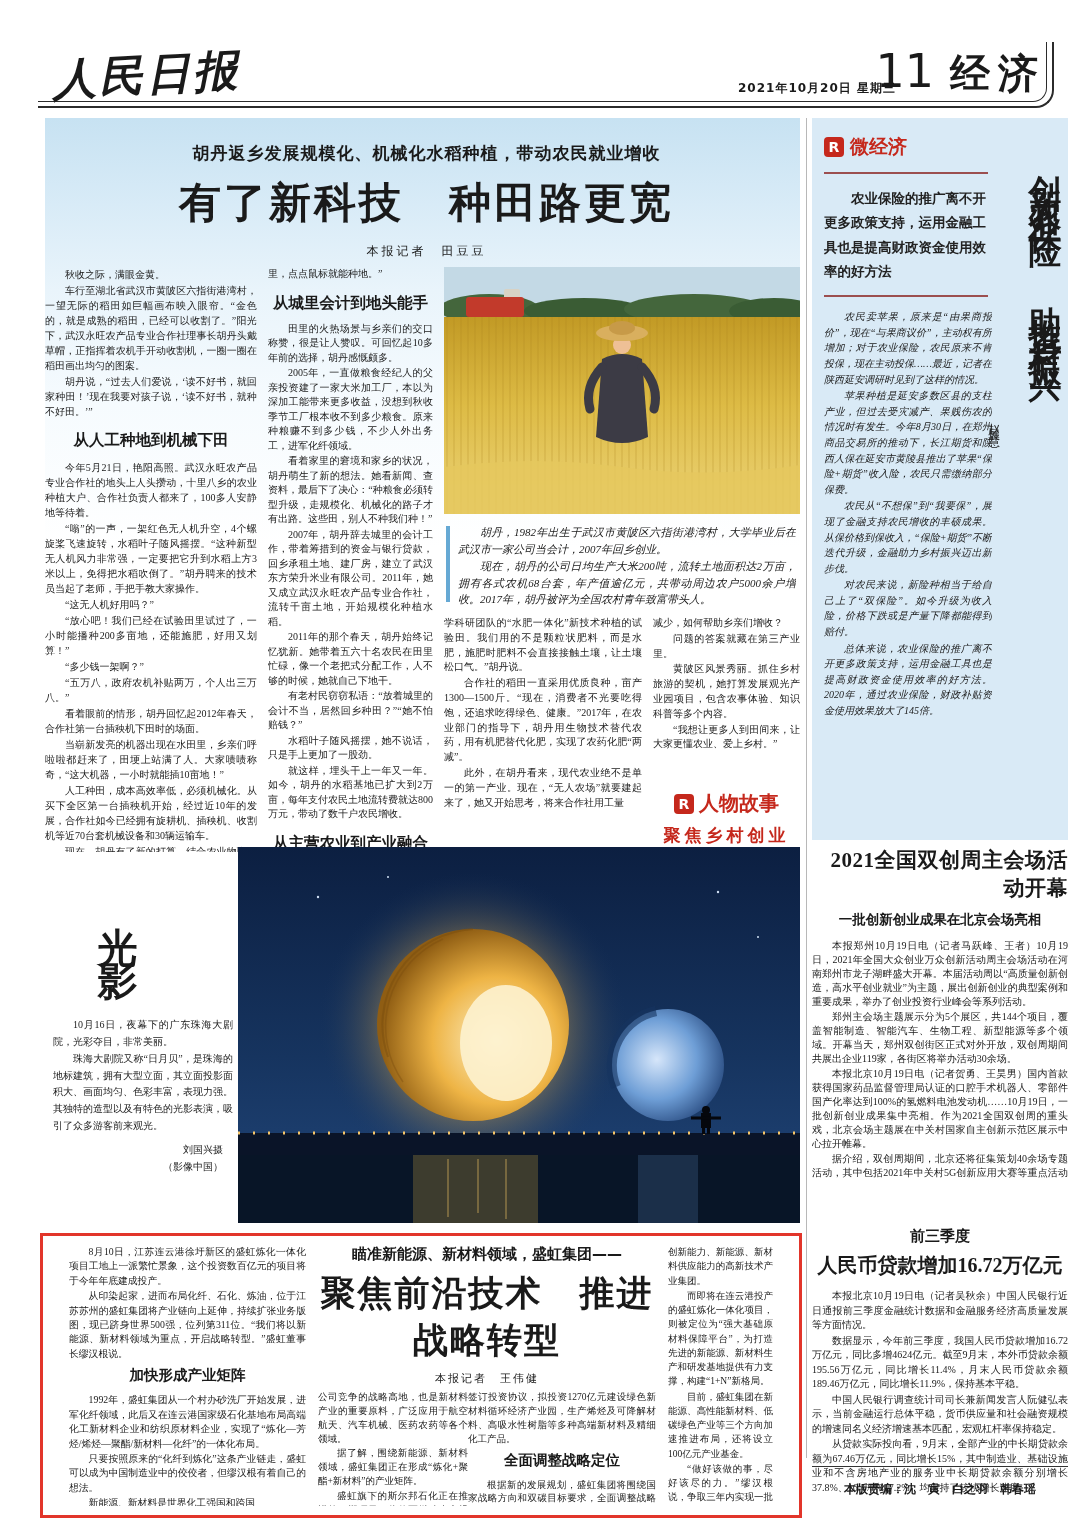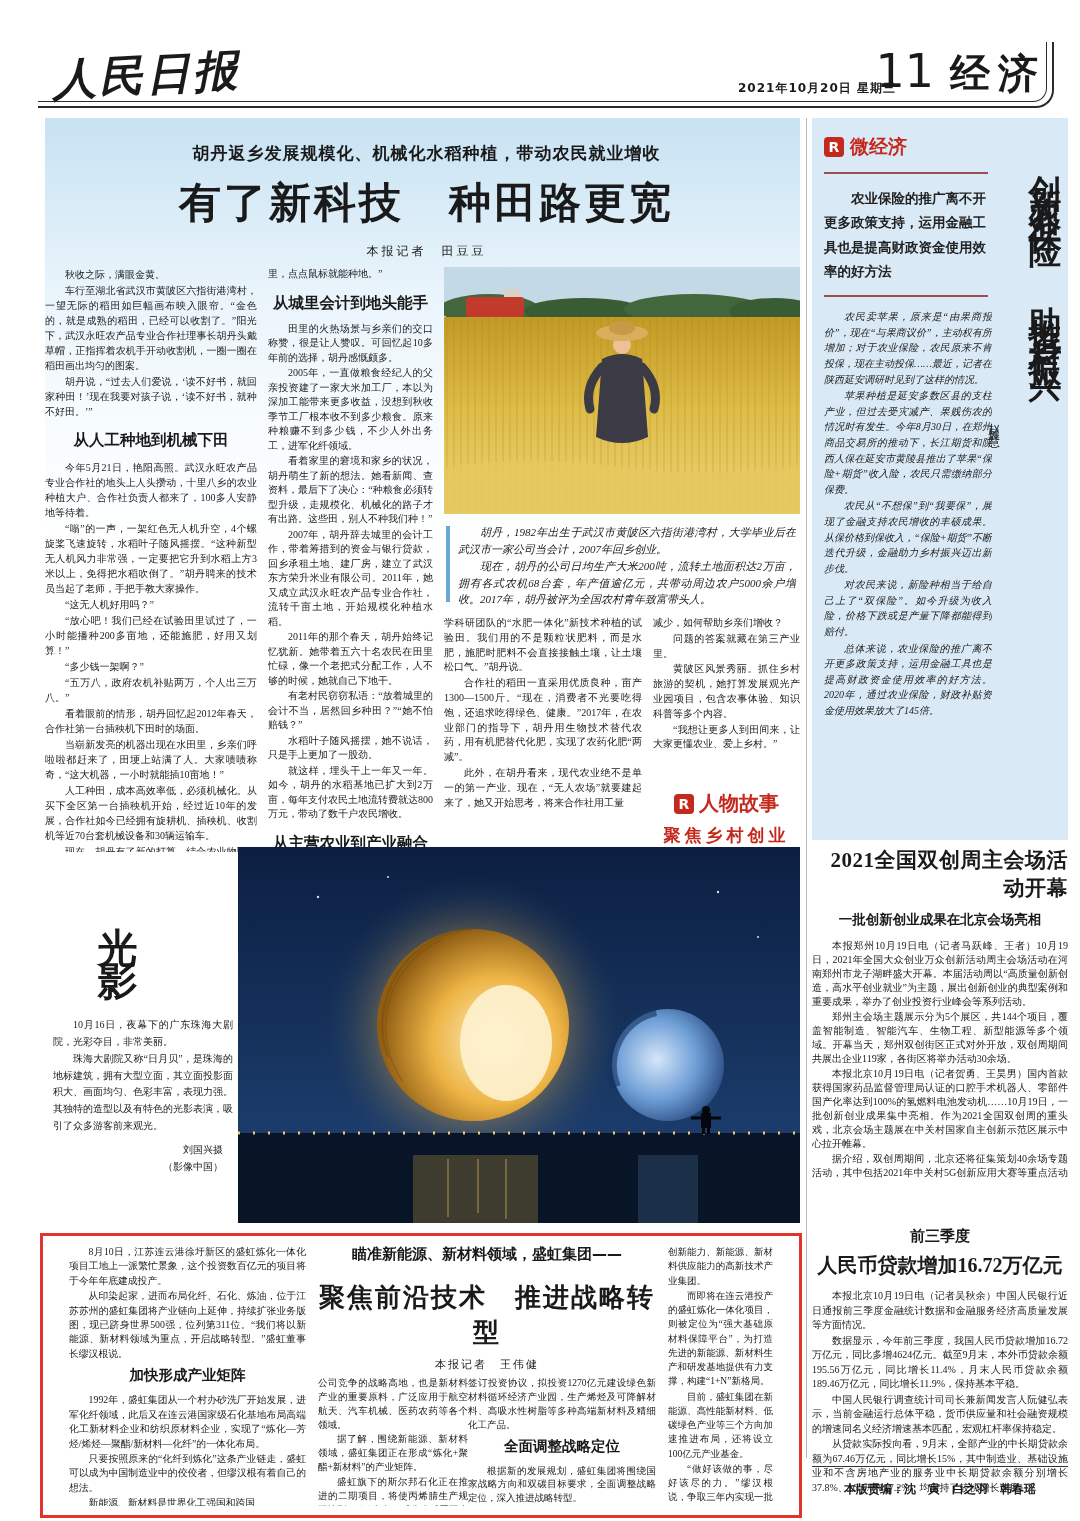--- a/index.html
+++ b/index.html
@@ -93,21 +93,21 @@
   .gy-credit { text-align:right; margin-top:8px; padding-right:10px; }
   .gy-photo { position:absolute; left:193px; top:2px; width:562px; height:376px; }
   .gy-photo svg { display:block; }
 
   
   .sh { position:absolute; left:40px; top:1233px; width:762px; height:285px; border:3px solid #e2352a;
         box-sizing:border-box; display:flex; gap:12px; padding:9px 26px; background:#fff; }
   .sh-c1 { width:237px; font-size:9.8px; line-height:1.47; overflow:hidden; }
   .sh-mid { width:338px; display:flex; flex-direction:column; }
   .sh-kicker { text-align:center; font-size:15px; font-weight:bold; font-family:"DejaVu Sans",sans-serif; }
-  .sh-title { text-align:center; font-size:26px; font-weight:900; letter-spacing:2px; margin-top:16px; }
+  .sh-title { text-align:center; font-size:35px; font-weight:900; letter-spacing:2px; margin-top:6px; }
   .sh-byline { text-align:center; font-size:11px; margin:7px 0 5px; letter-spacing:2px; }
   .sh-cols { flex:1; display:flex; overflow:hidden; }
   .sh-cA { width:150px; font-size:9.5px; line-height:1.46; }
   .sh-cB { flex:1; font-size:9.5px; line-height:1.46; }
   .sh-c4 { flex:1; font-size:9.5px; line-height:1.5; overflow:hidden; }
   .sh .subhead { font-size:14.5px; margin:4px 0 7px; }
 </style>
 </head>
 <body>
 

